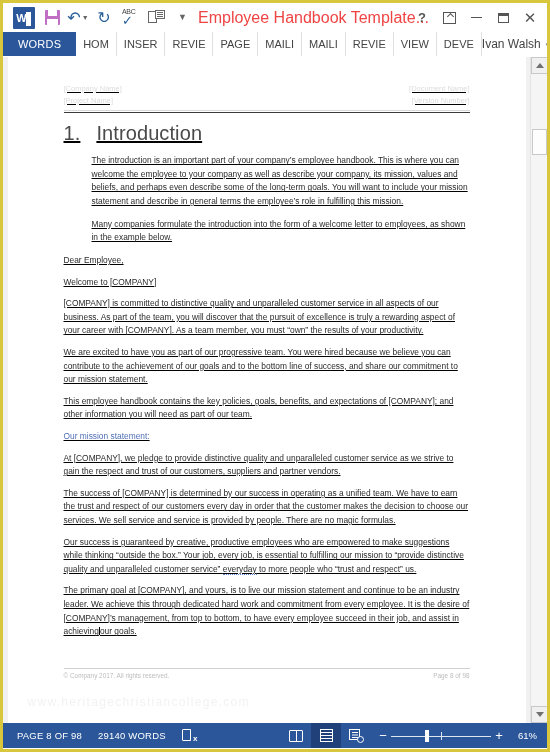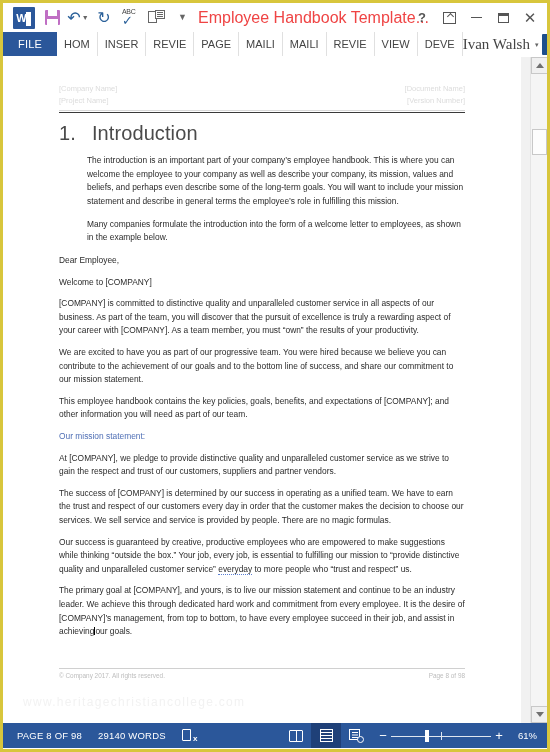--- a/index.html
+++ b/index.html
@@ -196,24 +196,23 @@
   }
   .tab:first-of-type { border-left: 1px solid #e0e0e0; }
   .user-area {
     margin-left: auto;
     display: flex;
     align-items: center;
     gap: 4px;
     padding-right: 3px;
   }
   .user-name {
-    font-size: 15px;
+    font-size: 12px;
     color: #444;
     white-space: nowrap;
-    font-family: Liberation Serif, serif;
   }
   .avatar {
     width: 21px; height: 21px;
     background: #1d4f8c;
     color: #fff;
     font-size: 13px;
     display: flex; align-items: center; justify-content: center;
     border-radius: 1px;
   }
 
@@ -221,23 +220,24 @@
   .workspace {
     position: relative;
     height: 666px;
     background: #f1f1f1;
     display: flex;
     overflow: hidden;
   }
   .page-wrap {
     flex: 1;
     display: flex;
-    justify-content: flex-start;
+    justify-content: center;
     overflow: hidden;
     padding-top: 0;
+    text-decoration: underline;
   }
   .page {
     width: 518px;
     background: #ffffff;
     position: relative;
     padding: 26px 0 0 0;
     height: 100%;
   }
   .page-inner {
     padding: 0 56px;
@@ -526,21 +526,21 @@
       <div class="win-btn">
         <span class="ic-max"></span>
       </div>
       <div class="win-btn">
         <span class="ic-close">✕</span>
       </div>
     </div>
   </div>
 
   <div class="tabbar">
-    <div class="tab-file">FILE</div>
+    <div class="tab-file">WORDS</div>
     <div class="tab">HOM</div>
     <div class="tab">INSER</div>
     <div class="tab">REVIE</div>
     <div class="tab">PAGE</div>
     <div class="tab">MAILI</div>
     <div class="tab">MAILI</div>
     <div class="tab">REVIE</div>
     <div class="tab">VIEW</div>
     <div class="tab">DEVE</div>
 

